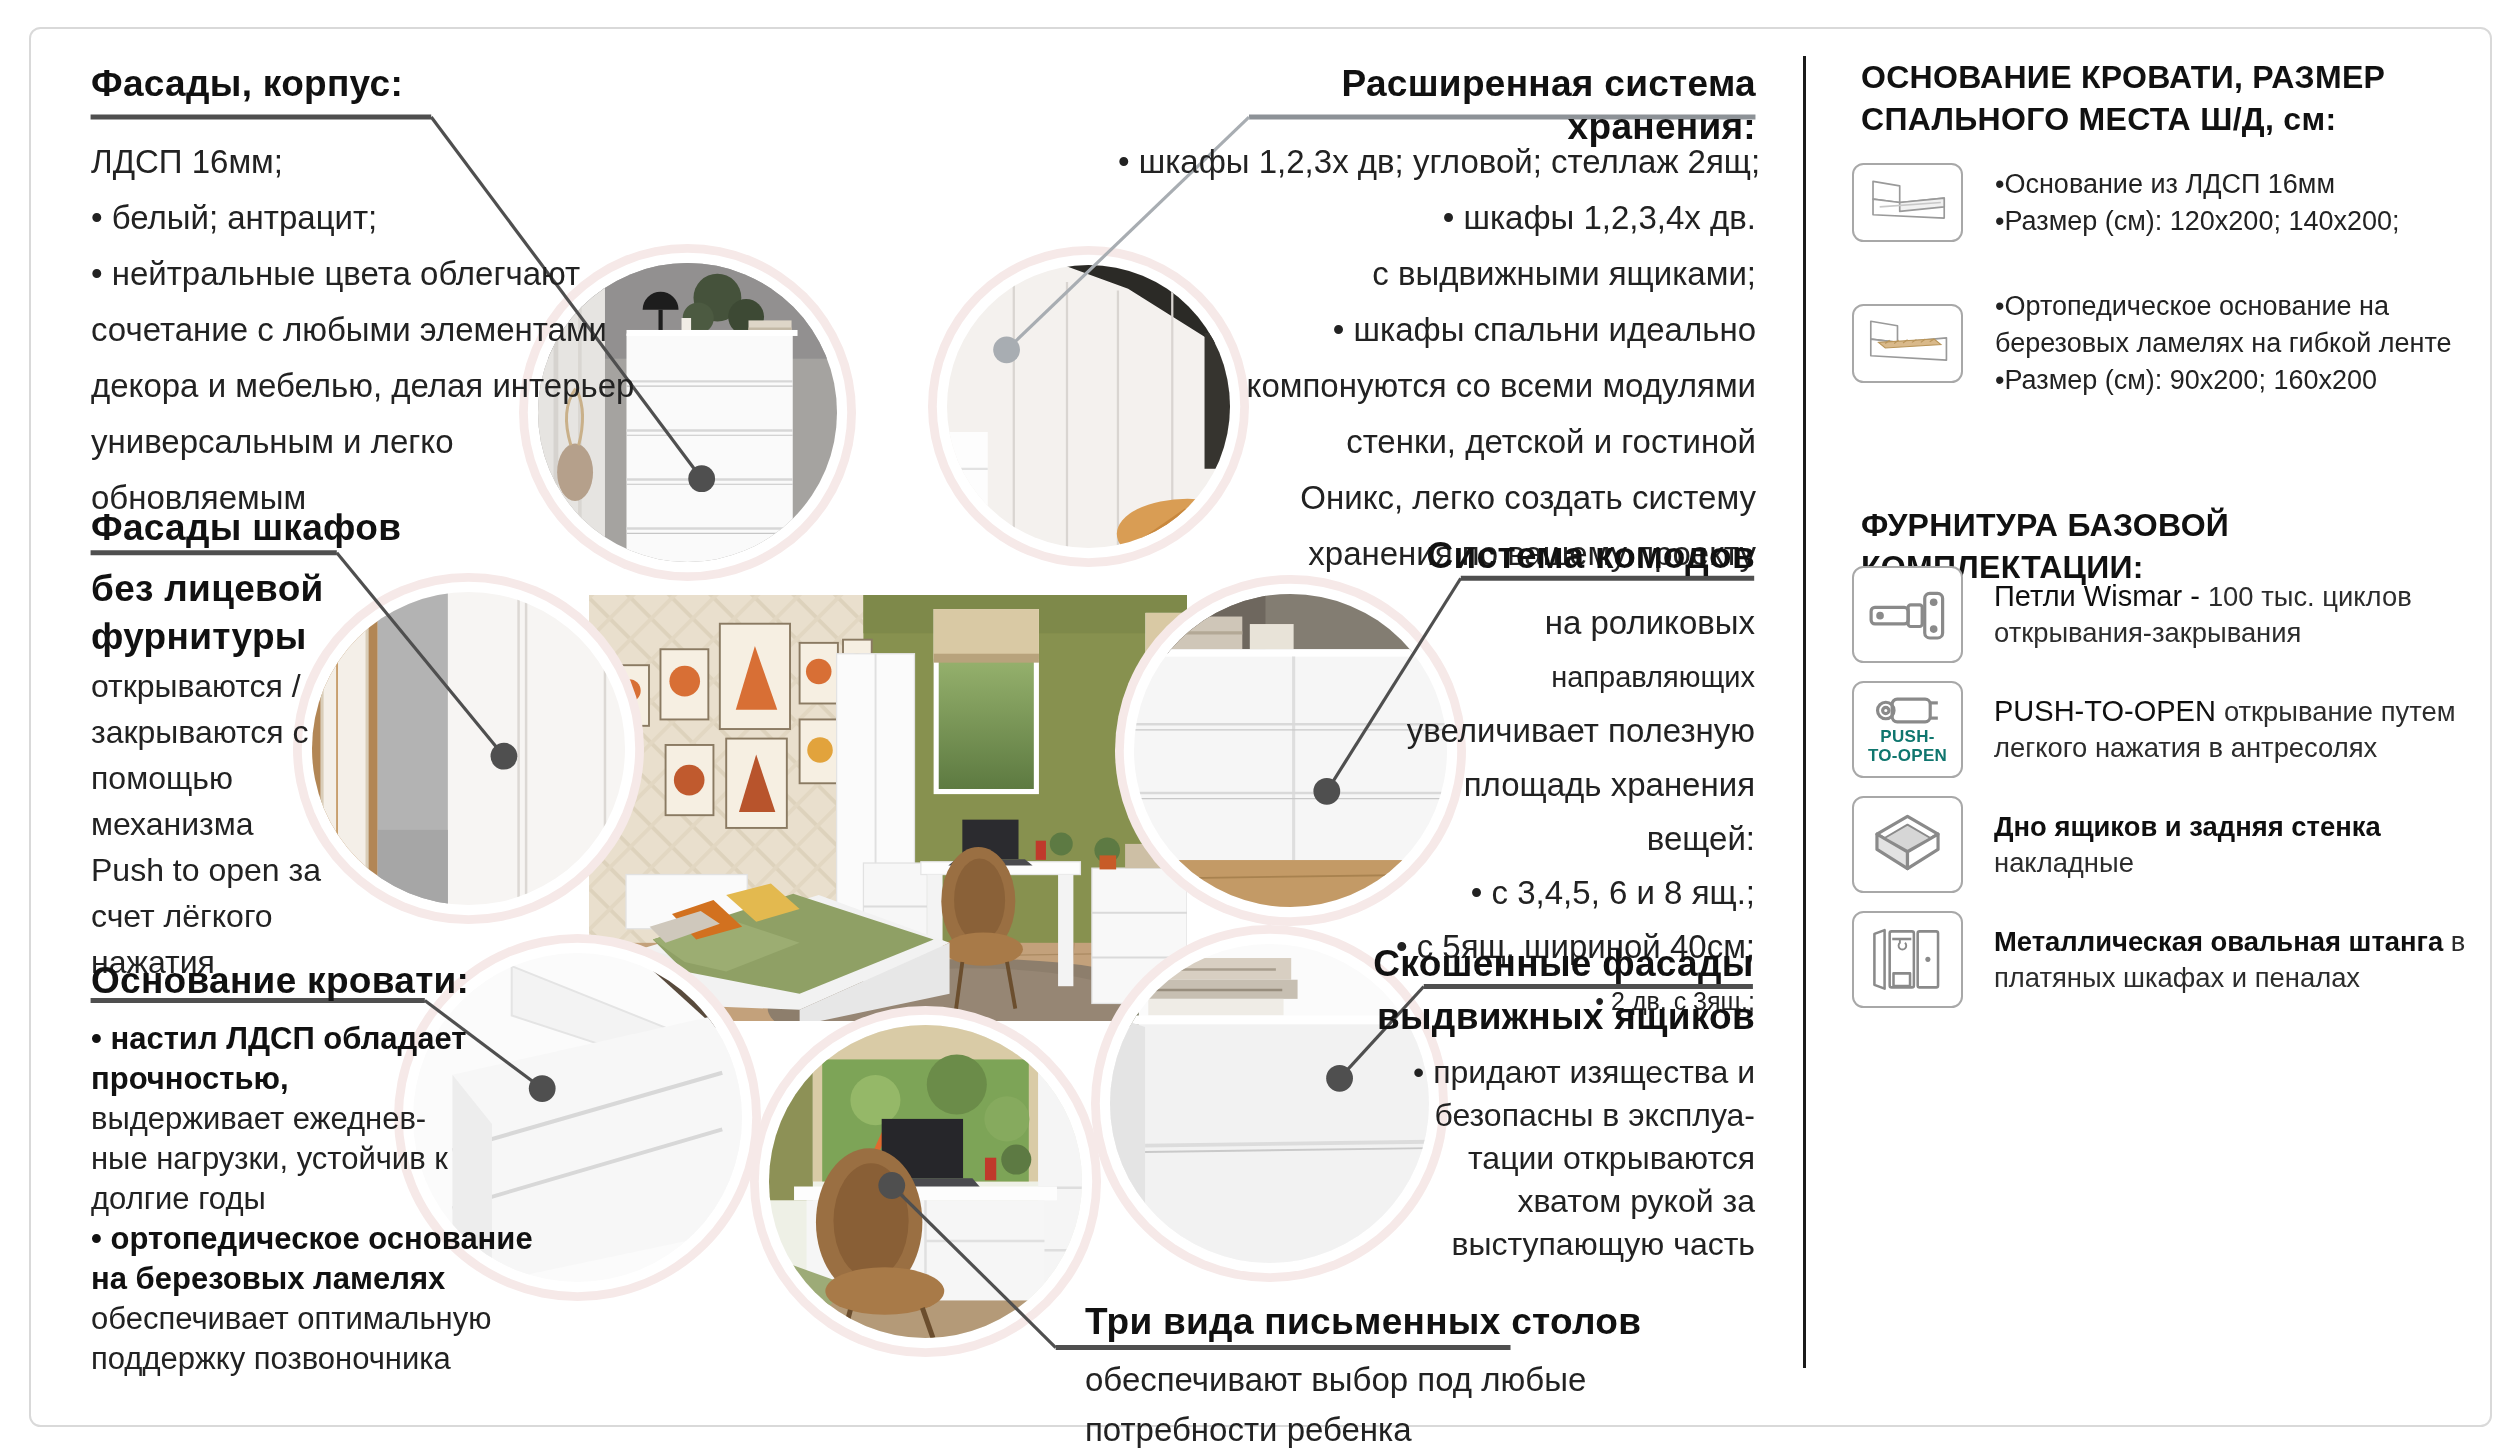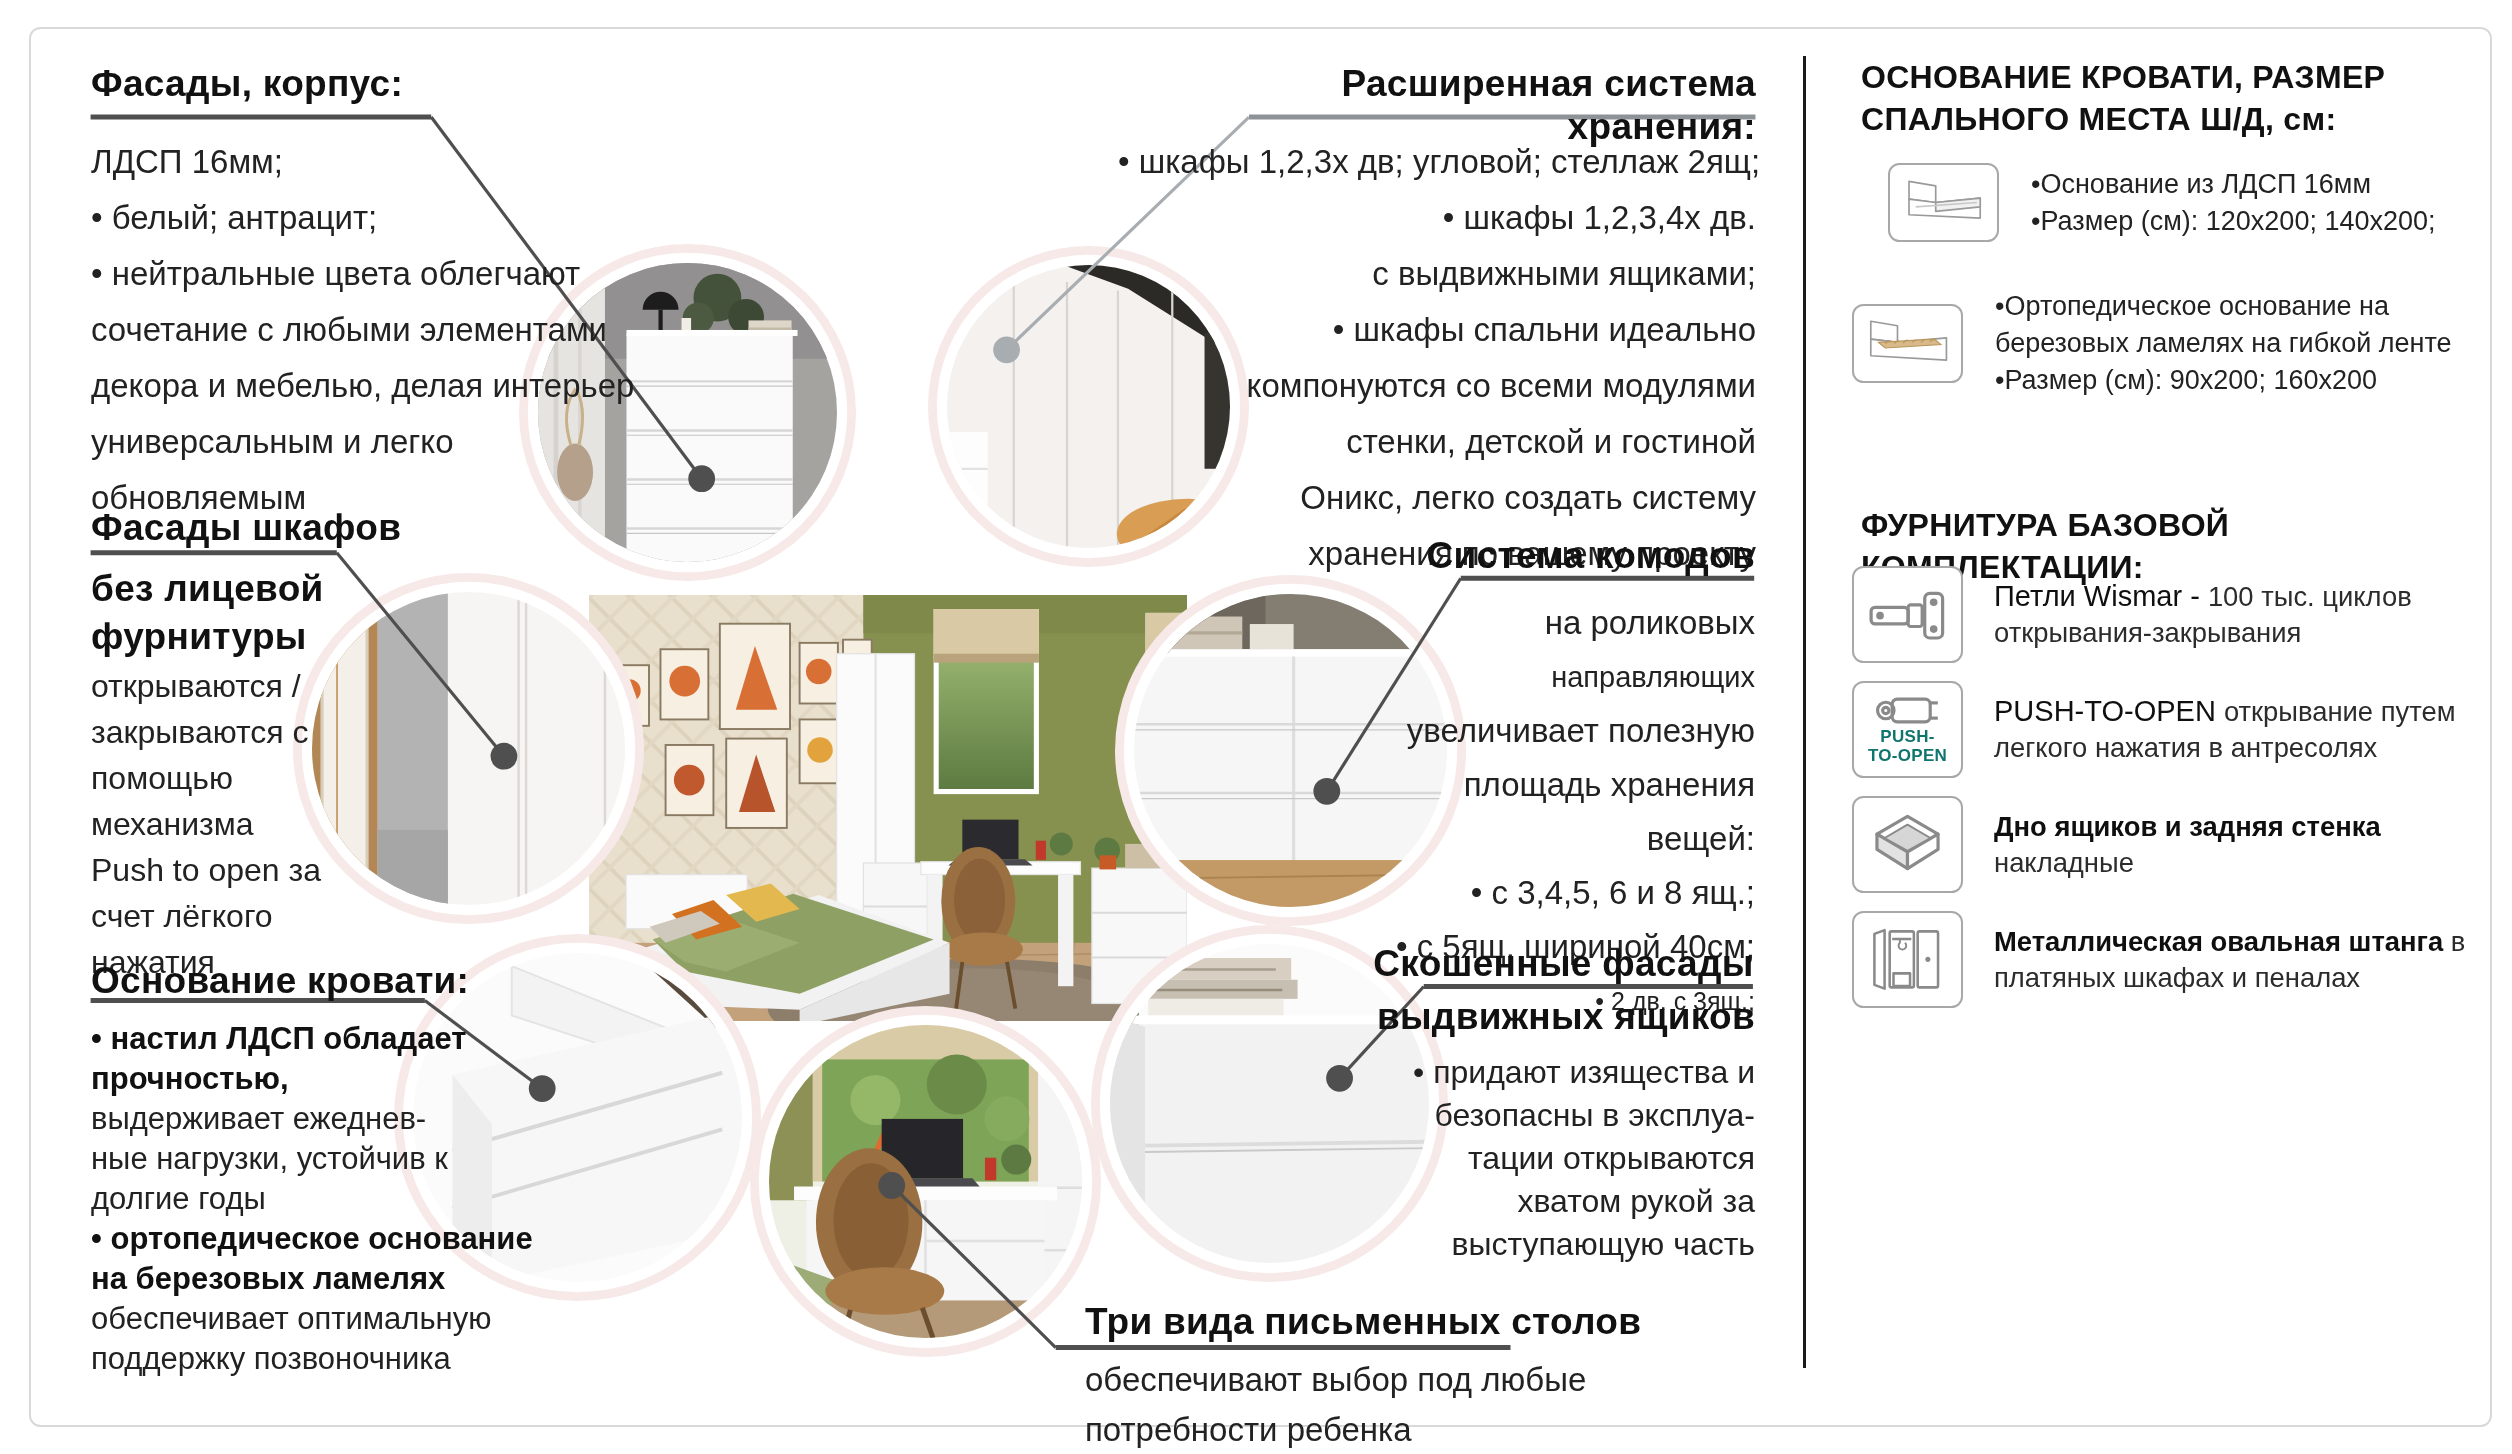--- a/index.html
+++ b/index.html
@@ -460,21 +460,21 @@
 
 <div class="abs divider"></div>
 
 <div class="abs" style="left:1852px;top:0;width:644px;height:1455px;z-index:4;">
 
   <div class="abs sb-title" style="left:9px;top:56px;">
     <div>ОСНОВАНИЕ КРОВАТИ, РАЗМЕР</div>
     <div>СПАЛЬНОГО МЕСТА Ш/Д, см:</div>
   </div>
 
-  <div class="abs" style="left:0;top:163px;display:flex;gap:32px;align-items:center;margin-left:36px;">
+  <div class="abs" style="left:0;top:163px;display:flex;gap:32px;align-items:center;">
     <div class="icon-box bed-box">
       <svg width="89" height="57" viewBox="0 0 160 100">
         <g fill="#ffffff" stroke="#9a9a9a" stroke-width="3" stroke-linejoin="round">
           <polygon points="18,12 66,20 66,50 18,44"></polygon>
           <polygon points="18,44 66,50 146,42 146,78 18,72"></polygon>
           <polygon points="66,50 146,42 146,58 66,66" fill="#f1f1f1"></polygon>
         </g>
         <line x1="30" y1="58" x2="140" y2="50" stroke="#c8c8c8" stroke-width="3"></line>
       </svg>
     </div>

